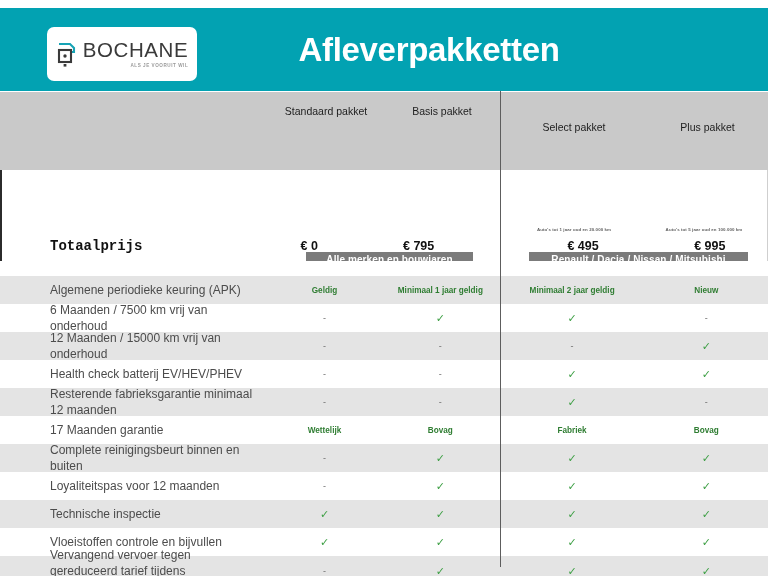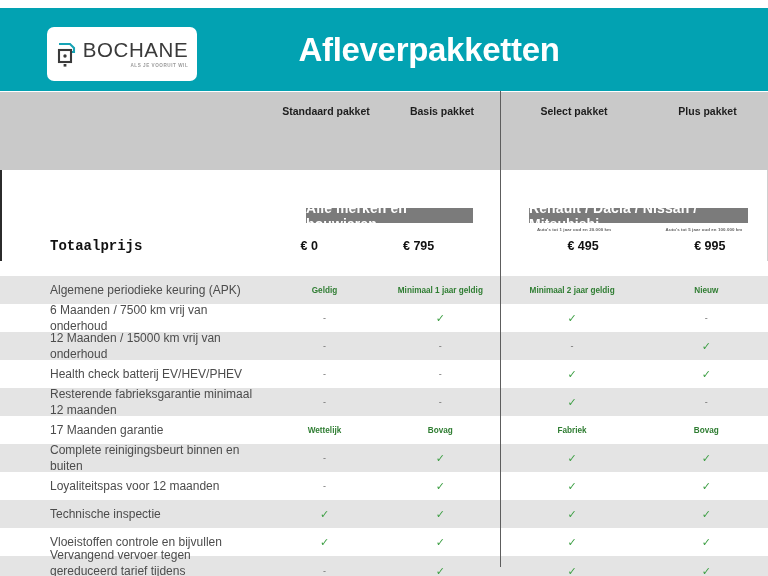--- a/index.html
+++ b/index.html
@@ -74,48 +74,49 @@
     border-bottom: 2px solid #2b2b2b;
   }
 
   
   .thead {
     position: relative;
     height: 79px;
     background: #c9c9c9;
     border-top: 1px solid #ffffff;
   }
-  .col-group-right { position: absolute; left: 501px; top: 0; width: 267px; height: 100%; }
+  .col-group-right { position: absolute; left: 501px; top: 16px; width: 267px; height: 100%; }
 
   .pkg-names {
     position: absolute; top: 9px; left: 0; width: 100%;
     display: flex;
   }
   .pkg-names.left  > div:nth-child(1) { width: 268px; }
   .pkg-names.left  > div:nth-child(2) { width: 116px; text-align:center; }
   .pkg-names.left  > div:nth-child(3) { width: 116px; text-align:center; }
   .pkg-names.right > div:nth-child(1) { width: 146px; text-align:center; }
   .pkg-names.right > div:nth-child(2) { width: 121px; text-align:center; }
   .pkg-name {
     font-size: 10.5px;
-    font-weight: bold;
+    font-weight: normal;
     color: #1d1d1d;
   }
 
   .brand-bar {
     position: absolute;
     height: 15px;
     background: #7b7b7b;
     color: #ffffff;
-    font-size: 14px;
+    font-size: 10px;
     font-weight: bold;
     display: flex;
     align-items: center;
     justify-content: center;
     letter-spacing: 0.1px;
+    margin-top: 44px;
   }
   .brand-bar.left  { left: 306px; top: 117px; width: 167px; }
   .brand-bar.right { left: 529px; top: 117px; width: 219px; }
 
   .sub-note {
     position: absolute;
     top: 136px;
     font-size: 4.4px;
     font-weight: bold;
     color: #5f5f5f;

